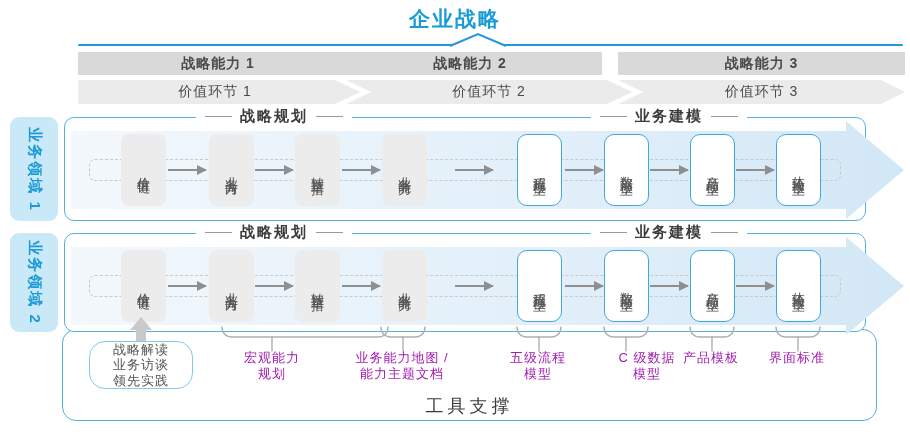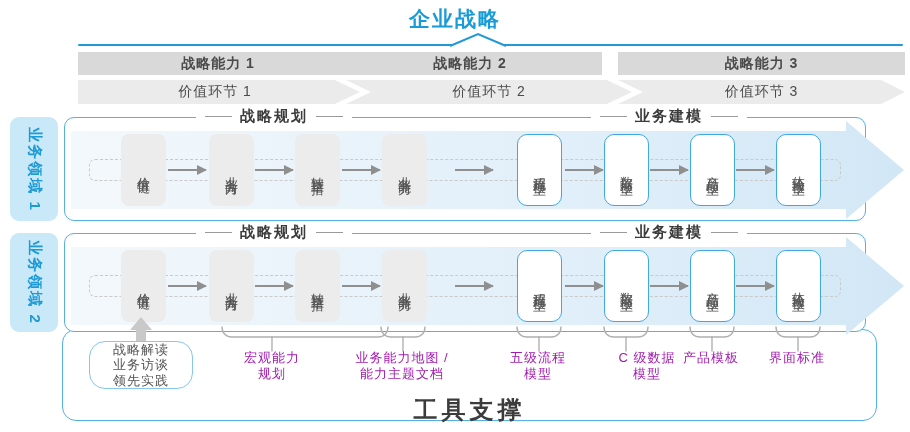--- a/index.html
+++ b/index.html
@@ -44,21 +44,21 @@
   
   .outerframe{left:62px;top:329px;width:815px;height:92px;border:1.5px solid #55B1E1;border-radius:14px;box-sizing:border-box;z-index:0;}
   .panel,.tab{z-index:2;}
   .overlay{left:0;top:0;width:910px;height:432px;pointer-events:none;z-index:3;}
   .uparrow-head{left:130px;top:317px;width:0;height:0;border-left:11px solid transparent;border-right:11px solid transparent;border-bottom:13px solid #C9C9C9;z-index:4;}
   .uparrow-stem{left:136px;top:330px;width:10px;height:13px;background:#C9C9C9;z-index:4;}
   .srcbox{left:89px;top:341px;width:104px;height:48px;background:#fff;border:1.5px solid #85C8EC;border-radius:16px;box-sizing:border-box;
     display:flex;flex-direction:column;align-items:center;justify-content:center;z-index:4;}
   .srcbox div{font-size:13px;color:#545454;line-height:15.5px;letter-spacing:1px;}
   .note{top:350px;transform:translateX(-50%);text-align:center;font-size:13px;color:#a21caf;line-height:16px;letter-spacing:1px;white-space:nowrap;z-index:4;}
-  .toollabel{left:62px;width:815px;top:394px;text-align:center;font-size:24px;font-weight:bold;color:#3C3C3C;letter-spacing:4px;z-index:4;}
+  .toollabel{left:62px;width:815px;top:394px;text-align:center;font-size:18px;font-weight:normal;color:#3C3C3C;letter-spacing:4px;z-index:4;}
 </style>
 </head>
 <body>
 
 <div id="canvas">
 
   <div class="abs titlebar">
     <span>企业战略</span>
   </div>
   <div class="abs topline"></div>

